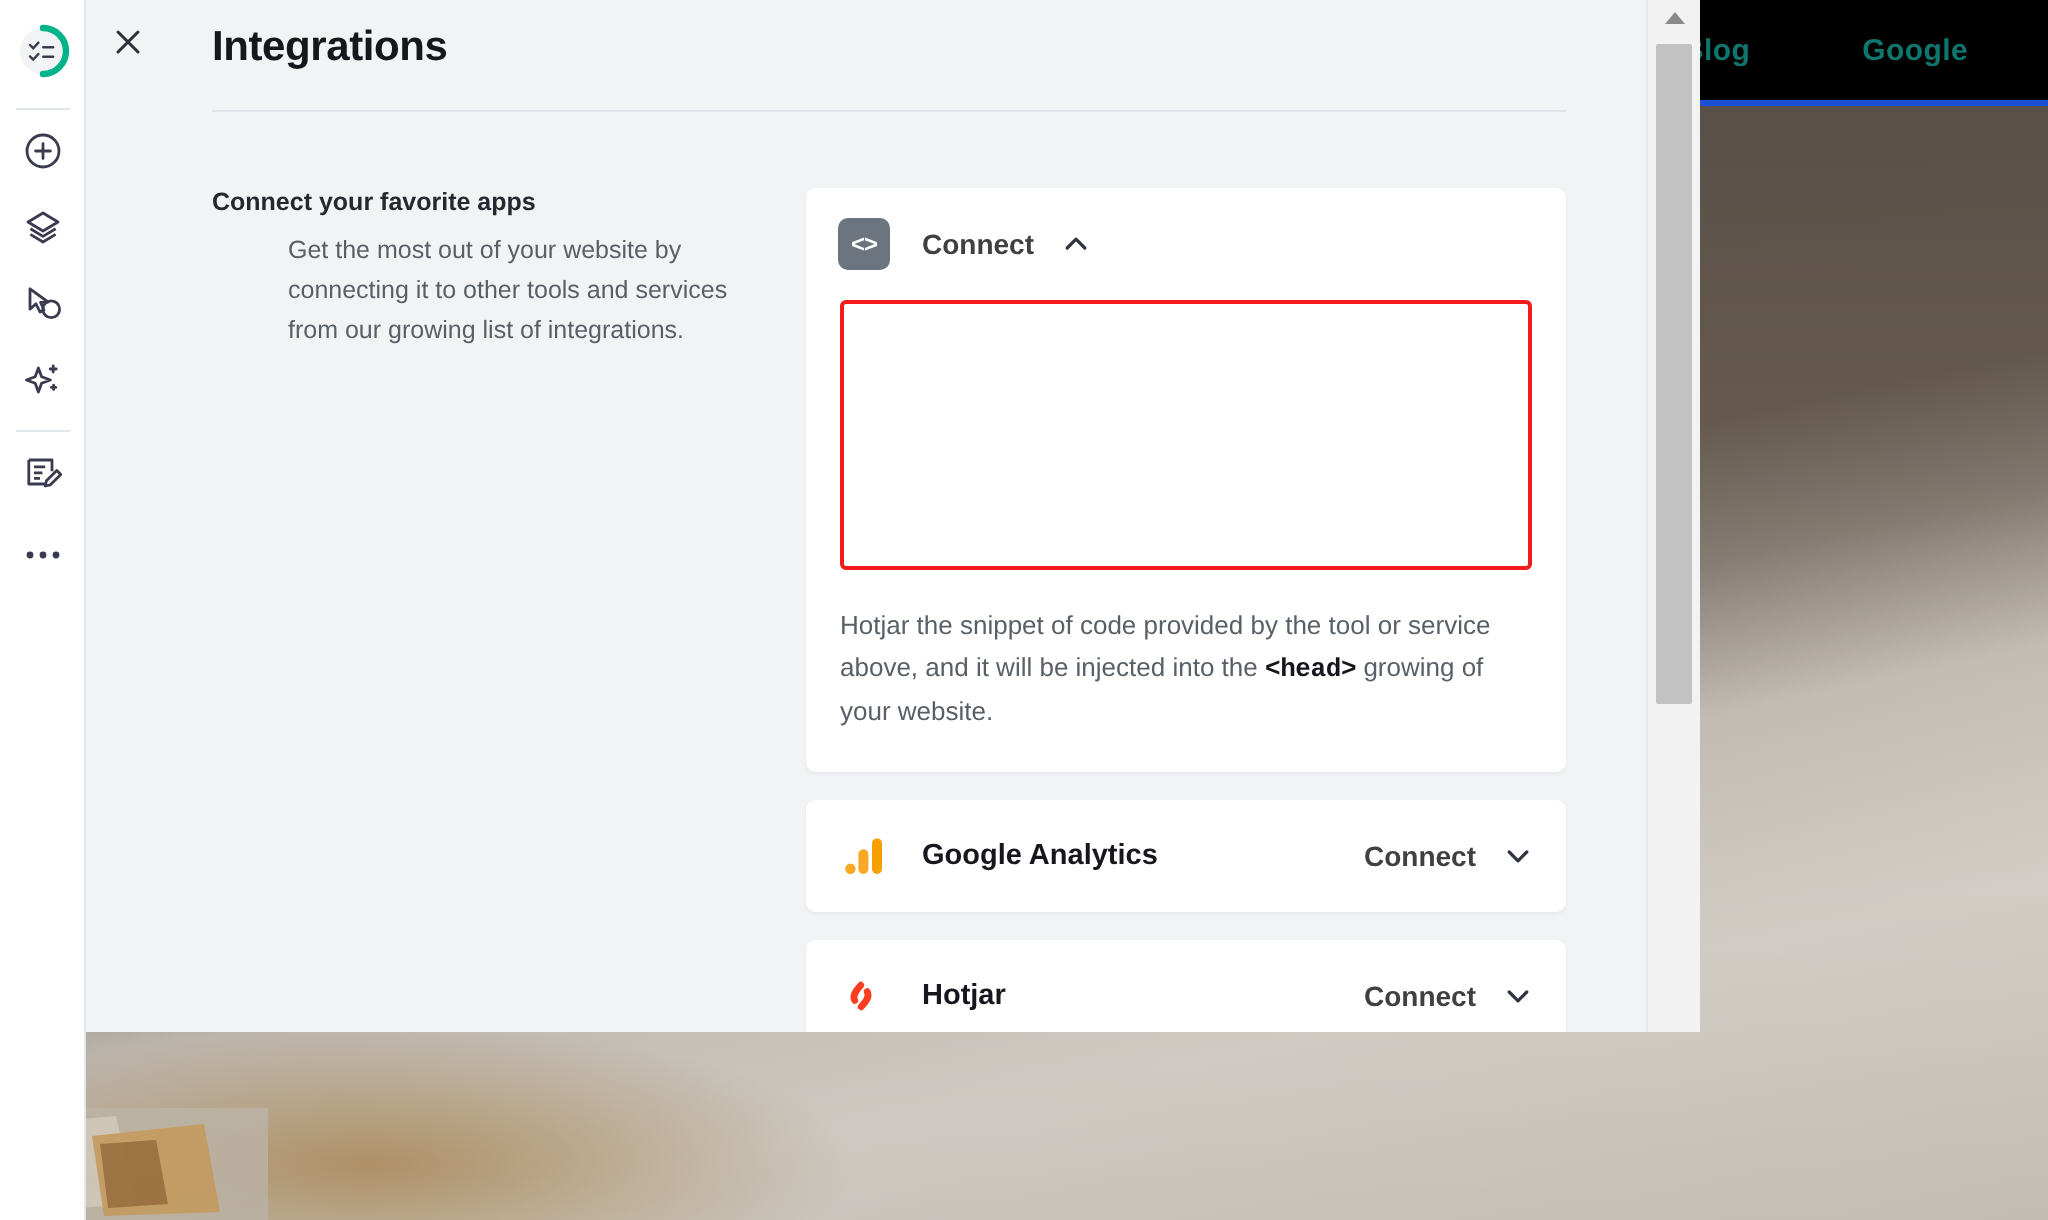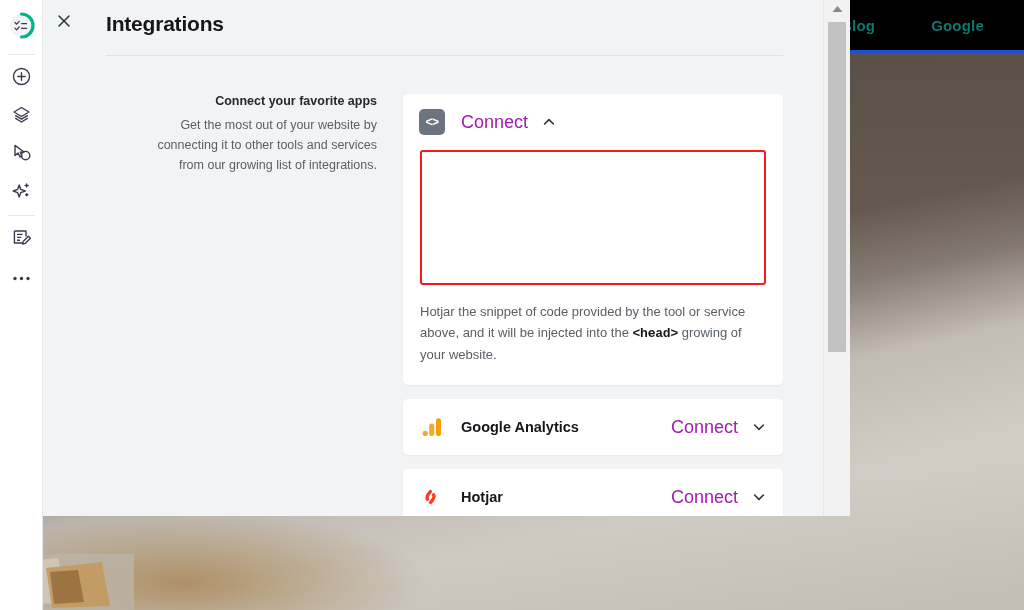--- a/index.html
+++ b/index.html
@@ -97,21 +97,21 @@
     padding: 12px 40px 0 17px;
   }
   .page-title {
     font-size: 21px; font-weight: 700; color: #16161d;
     letter-spacing: -0.2px; padding-left: 0;
   }
   .title-rule {
     height: 1px; background: #dfe2e6; margin-top: 19px;
   }
   .columns { display: flex; margin-top: 38px; }
-  .col-left { width: 297px; flex: 0 0 297px; padding-right: 26px; text-align: right; }
+  .col-left { width: 297px; flex: 0 0 297px; padding-right: 26px; }
   .col-right { flex: 1 1 auto; }
   .blurb-title {
     font-size: 12.5px; font-weight: 700; color: #27272f; margin-bottom: 7px;
   }
   .blurb-text {
     font-size: 12.5px; color: #585f66; line-height: 20px; margin-left: 38px;
   }
 
   .card {
     background: #ffffff; border-radius: 5px; margin-bottom: 14px;
@@ -126,21 +126,21 @@
     margin-right: 16px;
   }
   .icon-code {
     background: #6c757f; border-radius: 5px; color: #ffffff;
     font-size: 12px; font-weight: 700; letter-spacing: -0.5px;
   }
   .app-name {
     font-size: 14.5px; font-weight: 700; color: #16161d; flex: 1 1 auto;
   }
   .connect-link {
-    font-size: 18px; font-weight: 400; color: #a21caf; cursor: pointer;
+    font-size: 14px; font-weight: 700; color: #404040; cursor: pointer;
     margin-right: 14px;
   }
   .chevron { color: #2e3440; display: flex; align-items: center; cursor: pointer; }
   .card-body { padding: 0 17px 20px 17px; }
   .code-area {
     width: 100%; height: 135px; resize: none;
     border: 2px solid #f31b1b; border-radius: 3px;
     background: #ffffff; outline: none;
     font-family: "Liberation Mono", monospace; font-size: 12px;
     padding: 7px 9px; color: #16161d;

